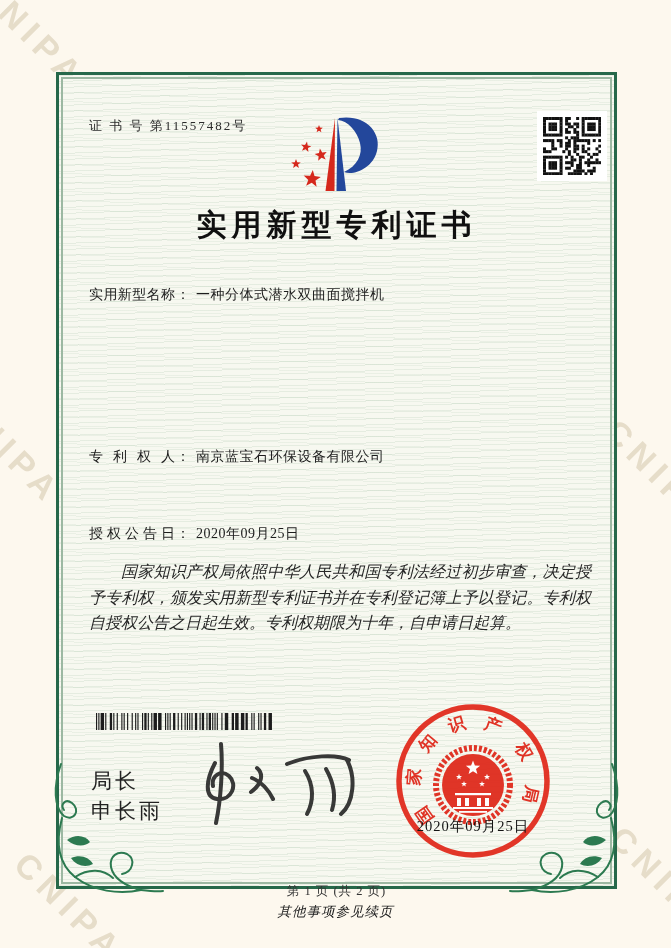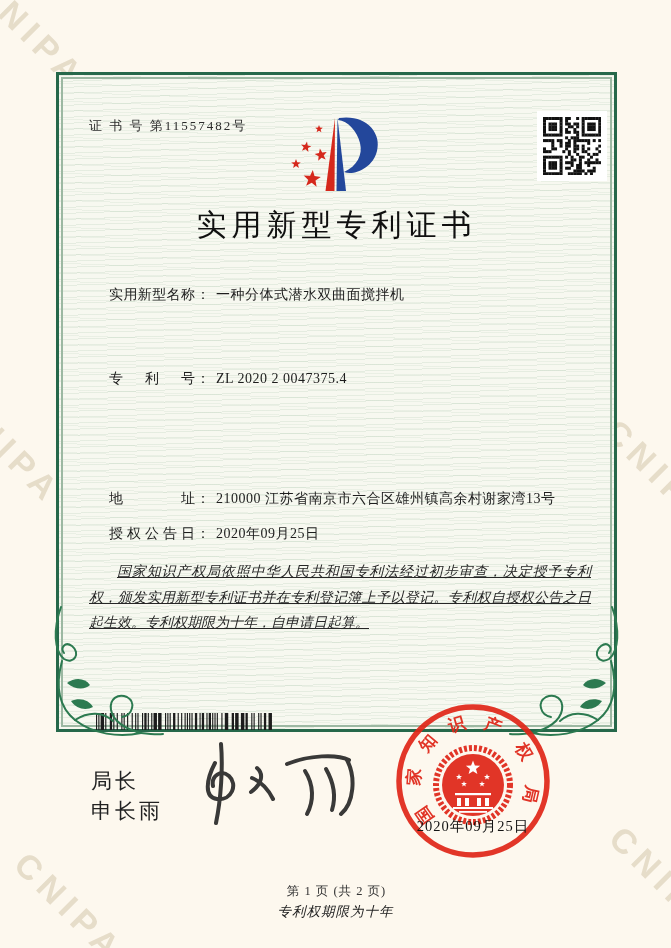--- a/index.html
+++ b/index.html
@@ -11,21 +11,21 @@
   }
   
   .wm {
     position:absolute; font-family:"Liberation Sans","DejaVu Sans",sans-serif;
     font-weight:bold; font-size:34px; letter-spacing:7px;
     color:rgba(193,176,141,0.38); transform:rotate(45deg); white-space:nowrap;
     z-index:1; user-select:none;
   }
   
   #frame {
-    position:absolute; left:56px; top:72px; width:561px; height:660px;
+    position:absolute; left:56px; top:72px; width:561px; height:817px;
     border:3px solid #26684a; z-index:2;
     background:
       repeating-linear-gradient(178deg, rgba(140,178,146,.17) 0 1px, rgba(0,0,0,0) 1px 6px),
       repeating-linear-gradient(182deg, rgba(140,178,146,.12) 0 1px, rgba(0,0,0,0) 1px 9px),
       #f7f8f0;
   }
   #frame-inner {
     position:absolute; inset:2px; border:2px solid #9cb8a2; pointer-events:none;
   }
   .corner-flourish { position:absolute; z-index:4; }
@@ -34,36 +34,36 @@
     position:absolute; left:30px; top:42px; font-size:13px;
     letter-spacing:2px; color:#2b2b2b;
   }
   #logo { position:absolute; left:224px; top:30px; width:110px; height:95px; }
   #qr-box {
     position:absolute; left:478px; top:36px; width:70px; height:70px;
     background:#fff; display:flex; align-items:center; justify-content:center;
   }
   #page-title {
     position:absolute; left:0; top:130px; width:100%; text-align:center;
-    font-size:30px; font-weight:normal; letter-spacing:5px; color:#101010;
-  }
-  
-  .field-row { position:absolute; left:30px; right:0; font-size:14px; color:#1d1d1d; white-space:nowrap;margin-left:20px; }
+    font-size:30px; font-weight:bold; letter-spacing:5px; color:#101010;
+  }
+  
+  .field-row { position:absolute; left:30px; right:0; font-size:14px; color:#1d1d1d; white-space:nowrap; }
   .flabel {
     display:inline-block; width:86px; text-align:justify; text-align-last:justify;
     vertical-align:bottom;
   }
   .fcolon { display:inline-block; margin:0 6px 0 1px; }
   .fvalue { letter-spacing:0.5px; }
   .fpair2 { position:absolute; left:276px; top:0; }
   
   #law-text {
     position:absolute; left:30px; top:484px; width:502px;
-    font-size:14px; line-height:25.5px; color:#262626;
-    font-style:italic; text-align:justify;text-decoration:underline;
+    font-size:16px; line-height:25.5px; color:#262626;
+    font-style:italic; text-align:justify;
   }
   #law-text p { text-indent:2em; }
   
   #barcode { position:absolute; left:37px; top:638px; width:176px; height:17px; }
   
   .sig-label {
     position:absolute; left:32px; font-size:21px; letter-spacing:3px; color:#222;
     font-family:"Liberation Sans","DejaVu Sans",sans-serif;
   }
   #sig-role { top:692px; }
@@ -340,25 +340,22 @@
           <rect x="16.57" y="52.48" width="3" height="3" fill="#111"></rect>
           <rect x="16.57" y="55.24" width="3" height="3" fill="#111"></rect>
         </svg>
     </div>
 
     <div id="page-title">实用新型专利证书</div>
 
     <div class="field-row" style="top:211px;">
       <span class="flabel">实用新型名称</span><span class="fcolon">：</span><span class="fvalue">一种分体式潜水双曲面搅拌机</span>
     </div>
-    <div class="field-row" style="top:295px;">
-      <span class="flabel">专利号</span><span class="fcolon">：</span><span class="fvalue">ZL 2020 2 0047375.4</span>
-    </div>
-    <div class="field-row" style="top:415px;">
-      <span class="flabel">地址</span><span class="fcolon">：</span><span class="fvalue">210000 江苏省南京市六合区雄州镇高余村谢家湾13号</span>
+    <div class="field-row" style="top:373px;">
+      <span class="flabel">专利权人</span><span class="fcolon">：</span><span class="fvalue">南京蓝宝石环保设备有限公司</span>
     </div>
     <div class="field-row" style="top:450px;">
       <span class="flabel">授权公告日</span><span class="fcolon">：</span><span class="fvalue">2020年09月25日</span>
     </div>
 
     <div id="law-text">
       <p>国家知识产权局依照中华人民共和国专利法经过初步审查，决定授予专利权，颁发实用新型专利证书并在专利登记簿上予以登记。专利权自授权公告之日起生效。专利权期限为十年，自申请日起算。</p>
     </div>
 
     <svg id="barcode" viewBox="0 0 176 17" preserveAspectRatio="none">
@@ -477,14 +474,14 @@
         <path d="M16,14 C8,36 9,58 19,66 C29,72 36,60 27,53 C20,48 15,55 19,60"></path>
         <path d="M17,68 C10,94 14,114 30,127 C48,141 74,145 96,140 C80,136 68,128 66,117 C64,106 73,100 82,104 C91,109 88,122 77,124"></path>
         <path d="M30,127 C44,118 58,119 68,128"></path>
         <path d="M96,140 C104,141 112,142 118,141"></path>
         <path d="M22,90 C30,84 40,85 45,92 C40,97 30,97 22,90 Z" fill="#2c7a50" stroke="none"></path>
         <path d="M26,108 C35,104 44,107 48,114 C41,118 31,116 26,108 Z" fill="#2c7a50" stroke="none"></path>
       </g>
     </svg>
   </div>
 
-  <div id="bottom-note">专利权期限为十年</div>
+  <div id="bottom-note">其他事项参见续页</div>
 </div>
 
 </body></html>

